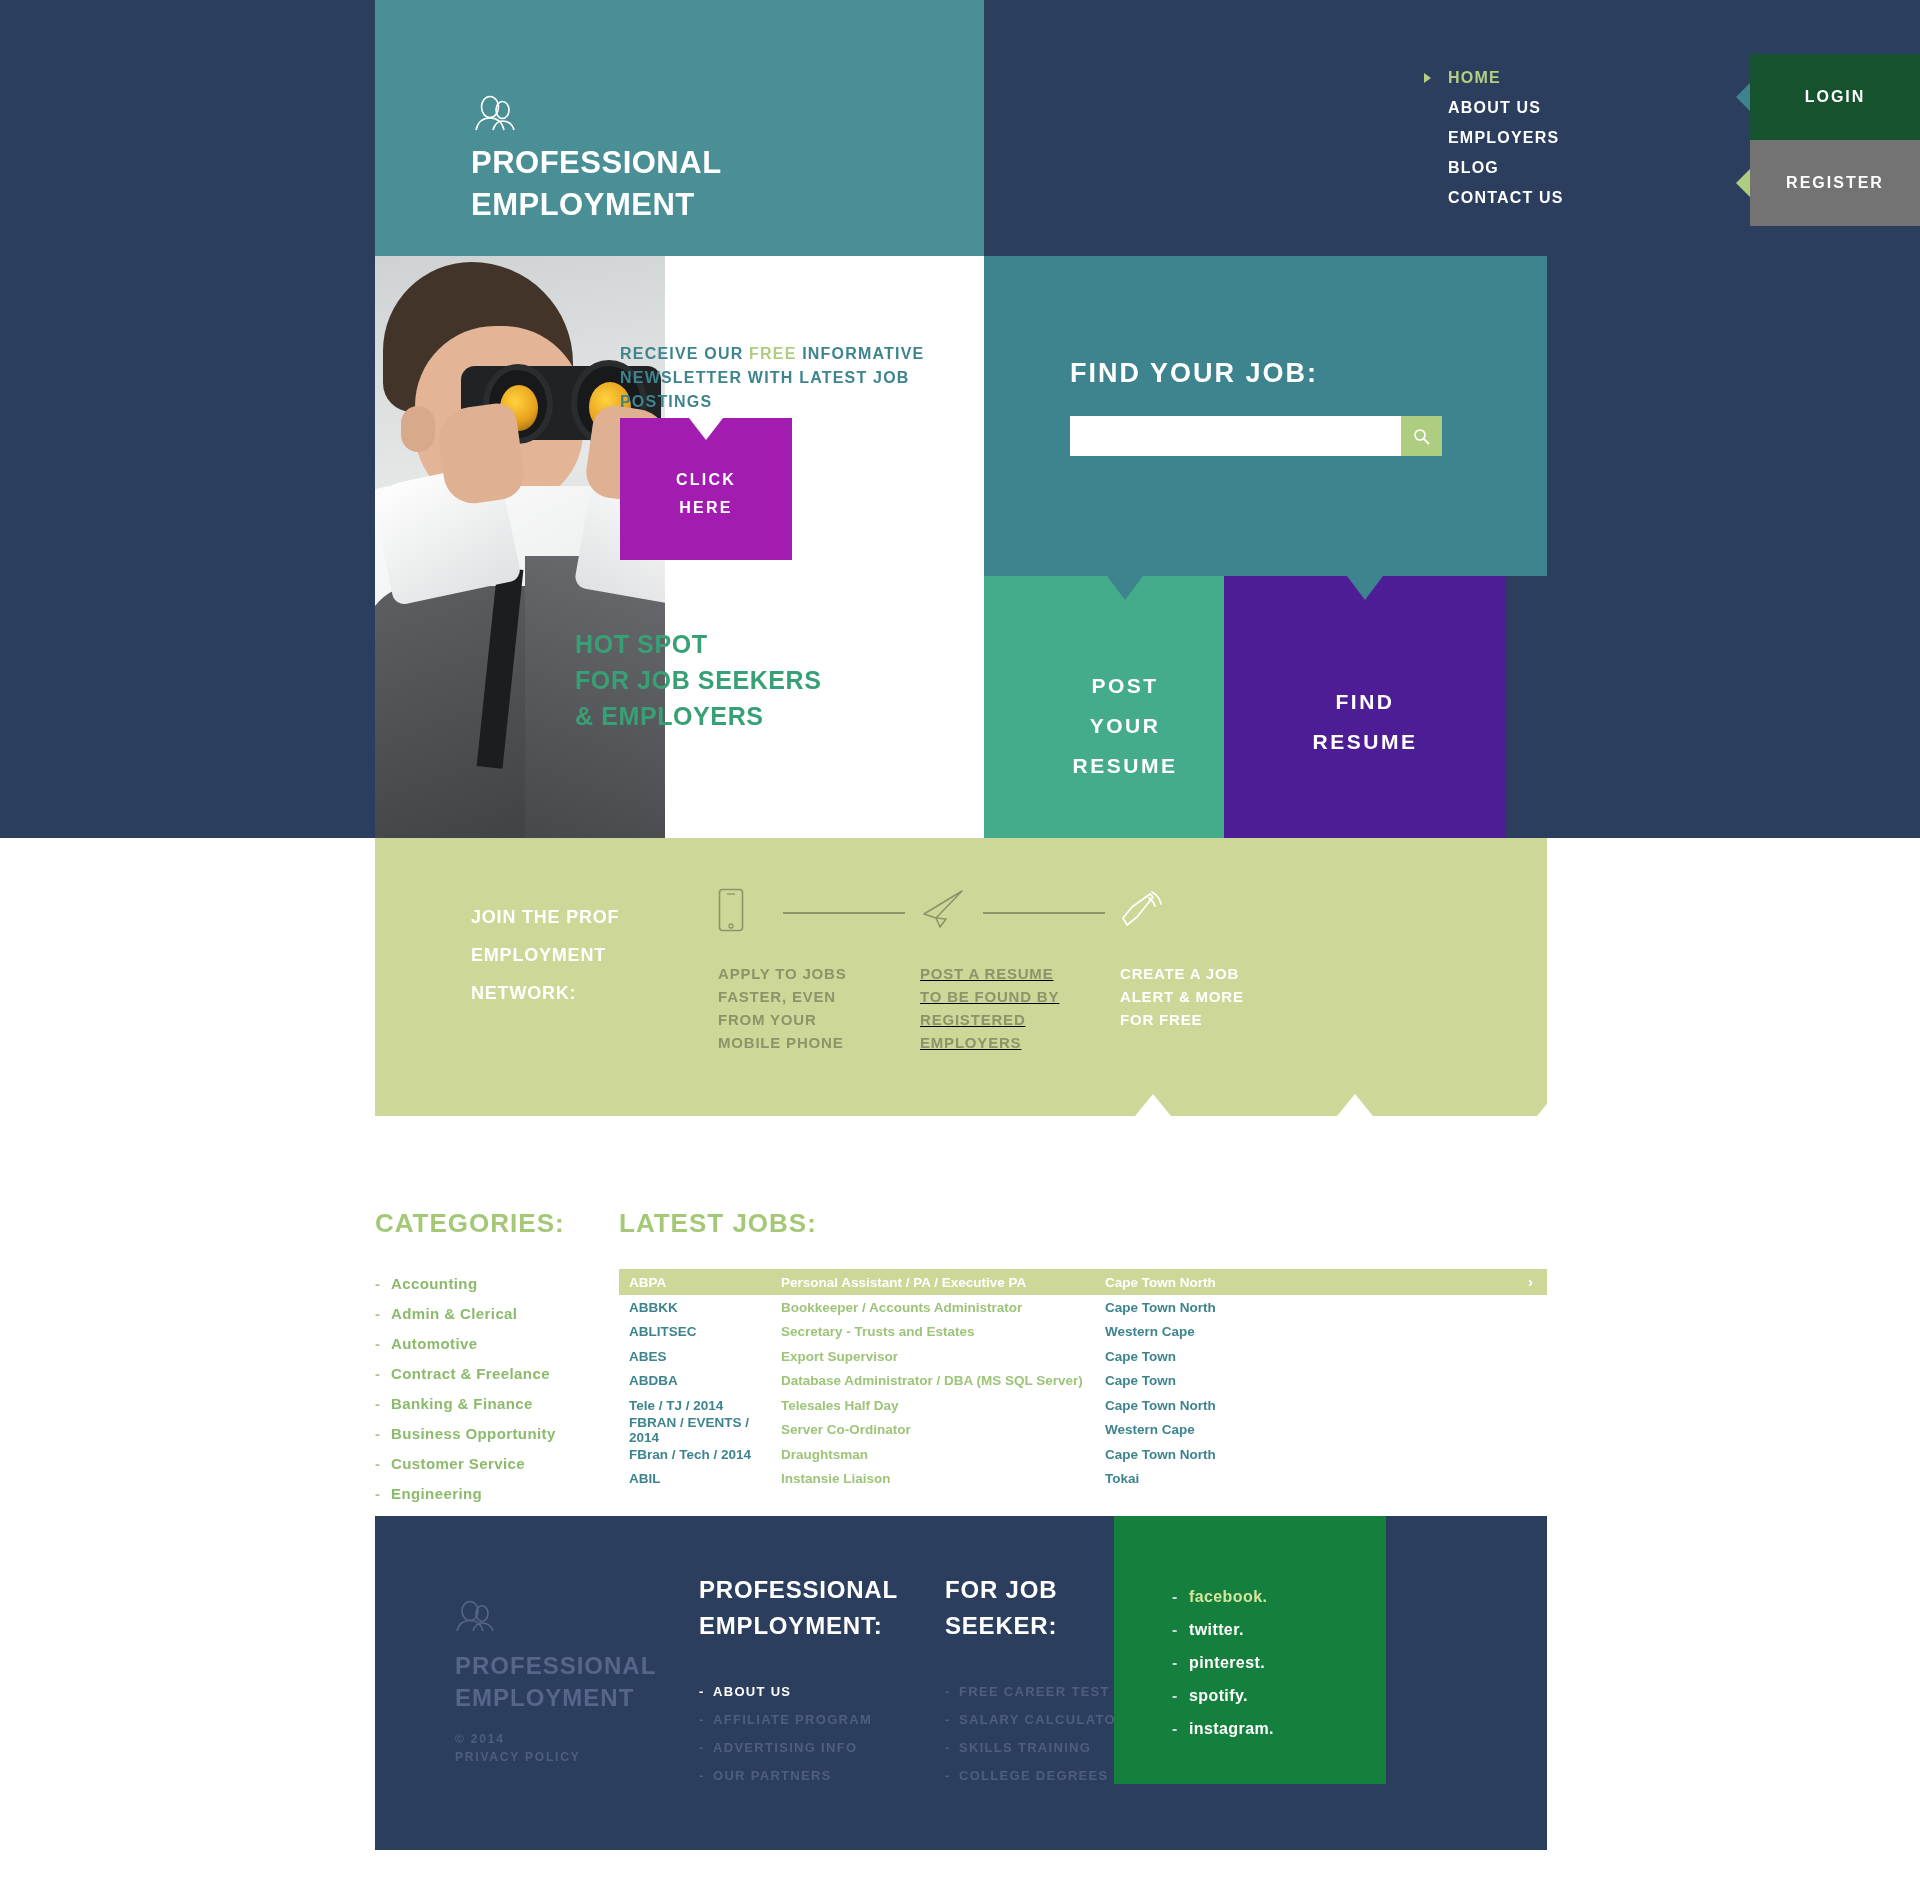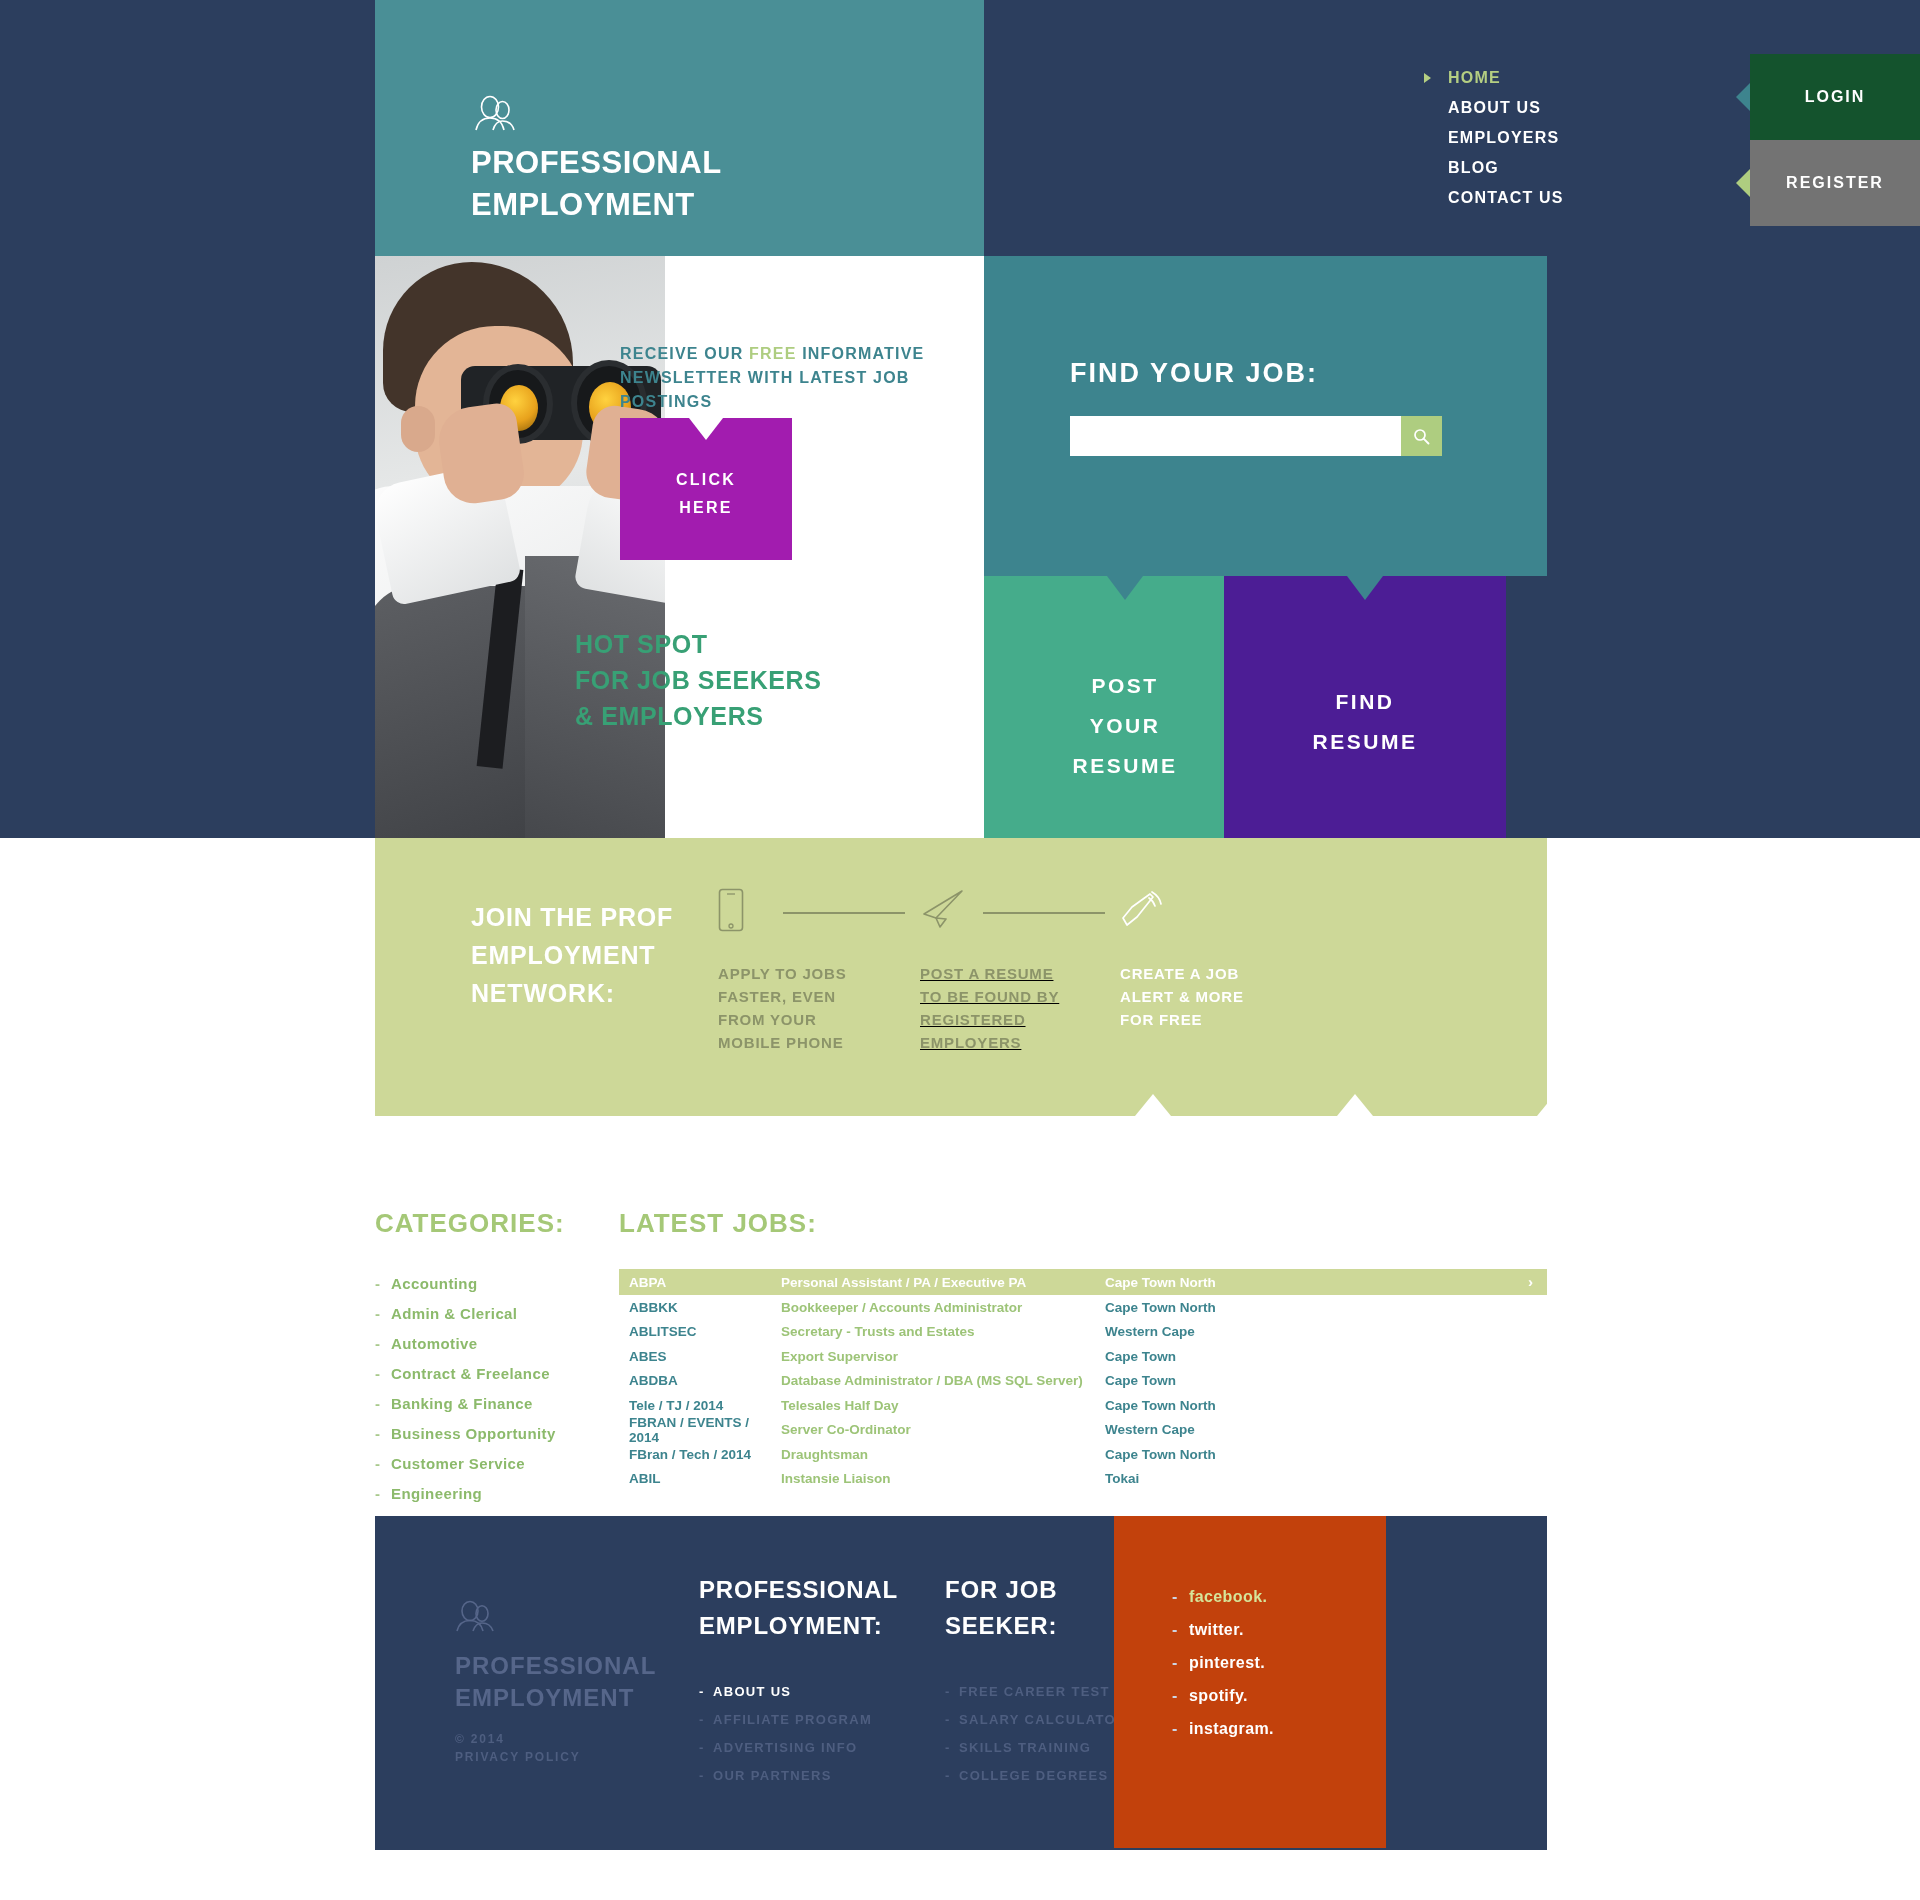--- a/index.html
+++ b/index.html
@@ -225,21 +225,21 @@
   .tile-post .tlbl { top: 90px; }
   .tile-find { left: 849px; background: #4c1d95; }
   .tile-find .tlbl { top: 106px; }
 
   
   .network {
     position: relative; height: 278px; background: #cdd898;
   }
   .net-title {
     position: absolute; left: 96px; top: 60px;
-    color: #ffffff; font-size: 25px; font-weight: bold;
+    color: #ffffff; font-size: 18px; font-weight: bold;
     letter-spacing: 0.8px; line-height: 38px; white-space: pre-line;
   }
   .net-col { position: absolute; top: 50px; width: 168px; }
   .net-col .ic { height: 48px; }
   .net-col .txt {
     margin-top: 26px; color: #8c9469; font-size: 15px; font-weight: bold;
     letter-spacing: 0.8px; line-height: 23px; white-space: pre-line;
   }
   .net-col.c1 { left: 343px; }
   .net-col.c2 { left: 545px; text-decoration: underline; }
@@ -309,22 +309,22 @@
   }
   .foot-links { margin-top: 34px; }
   .foot-link {
     color: #4e5e80; font-size: 13px; font-weight: bold; letter-spacing: 1.3px;
     line-height: 28px; cursor: pointer;
   }
   .foot-link.active { color: #ffffff; }
   .foot-link .dash { display: inline-block; width: 14px; }
 
   .social-panel {
-    position: absolute; left: 739px; top: 0; width: 272px; height: 332px;
-    background: #c2410c;
+    position: absolute; left: 739px; top: 0; width: 272px; height: 268px;
+    background: #15803d;
   }
   .social-list { position: absolute; left: 58px; top: 64px; }
   .social-link {
     color: #ffffff; font-size: 16px; font-weight: bold; letter-spacing: 0.4px;
     line-height: 33px; cursor: pointer;
   }
   .social-link.first { color: #d6e59a; }
   .social-link .dash { display:inline-block; width: 17px; color:#cdd4e3; }
 </style>
 </head>

